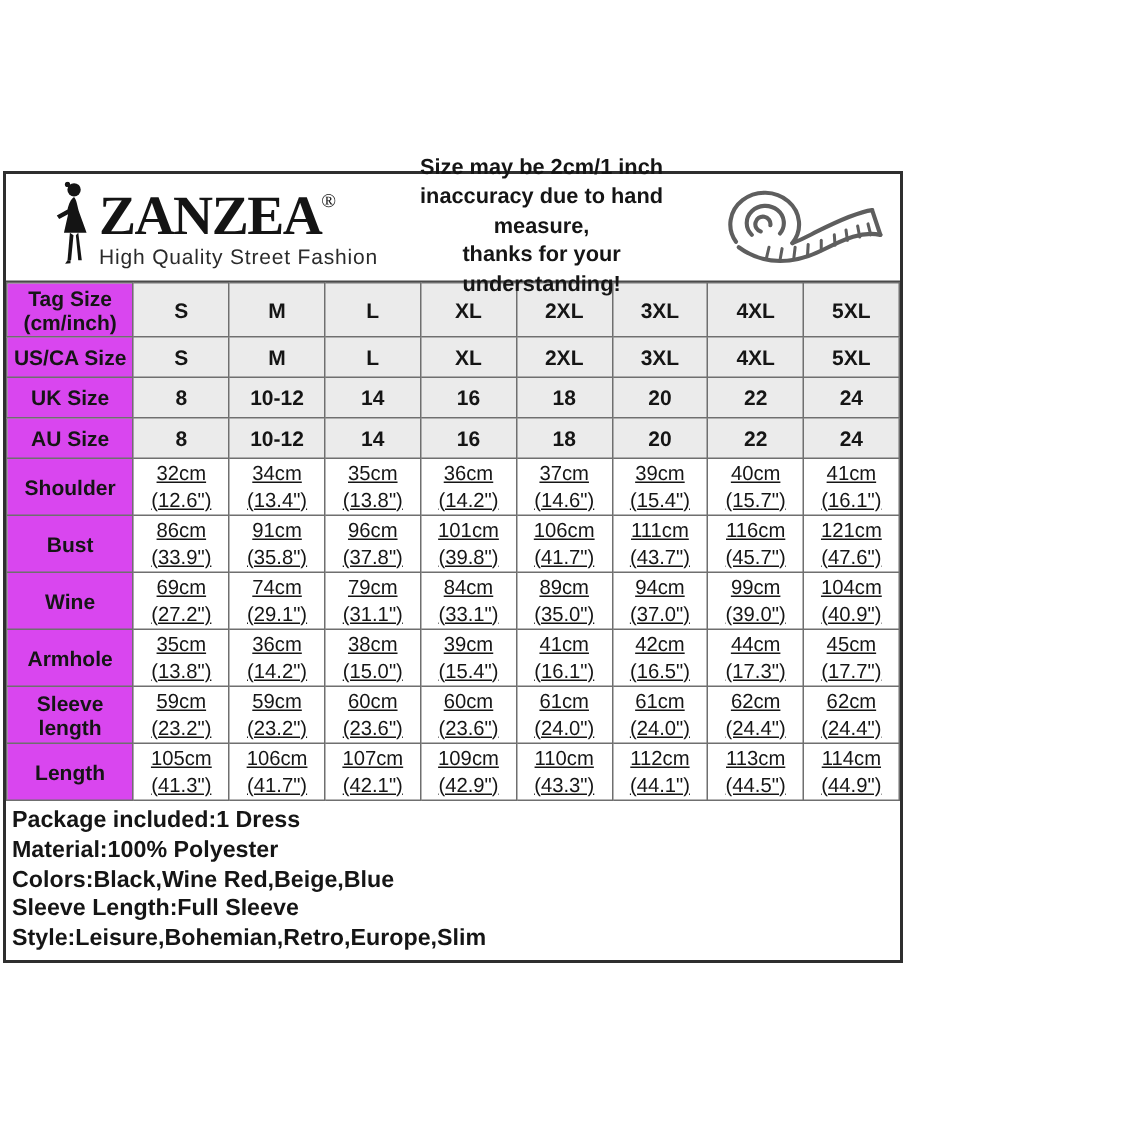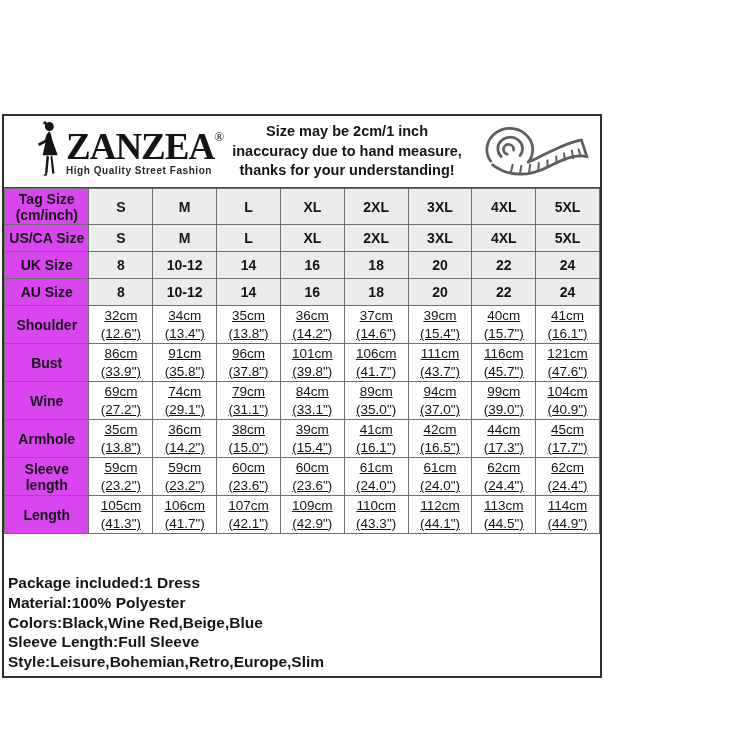--- a/index.html
+++ b/index.html
@@ -7,36 +7,36 @@
         font-family:"Liberation Sans",sans-serif;color:#151515;}
   .sheet{position:absolute;left:2px;top:114px;width:600px;box-sizing:border-box;
          border:2px solid #2f2f2f;background:#fff;}
   
   .band{height:71px;border-bottom:1px solid #4a4a4a;display:flex;align-items:center;}
   .logo{display:flex;align-items:center;gap:4px;margin-left:28px;flex:0 0 auto;}
   .brand-text{display:flex;flex-direction:column;line-height:1;}
   .brand-name{font-family:"Liberation Serif",serif;font-weight:700;font-size:37px;
               letter-spacing:-1px;color:#141414;}
   .brand-name sup{font-size:13px;font-weight:400;vertical-align:18px;letter-spacing:0;}
-  .tagline{font-size:10px;font-weight:700;letter-spacing:0.55px;margin-top:1px;color:#2a2a2a;}
+  .tagline{font-size:14px;font-weight:400;letter-spacing:0.55px;margin-top:1px;color:#2a2a2a;}
   .disclaimer{flex:1;text-align:center;font-weight:700;font-size:14.5px;line-height:19.5px;
               padding:0 4px;}
   .tape{flex:0 0 auto;margin-right:8px;}
   
   table{width:100%;border-collapse:collapse;table-layout:fixed;}
   col.label-col{width:14.2%;}
   th,td{border:1px solid #6f6f6f;text-align:center;vertical-align:middle;padding:0;}
   tr.tag-row{height:36px;}
   tr.size-row{height:27px;}
   tr.meas-row{height:38px;border-radius:14px;}
   .label-cell{background:#d946ef;font-weight:700;font-size:14px;white-space:pre-line;line-height:16px;}
   .size-cell{background:#ebebeb;font-weight:700;font-size:14px;}
   .meas-cell{background:#ffffff;font-weight:400;font-size:13.5px;line-height:17.5px;text-decoration:underline;}
   
-  .details{padding:3px 0 4px 4px;margin-top:36px;}
+  .details{padding:3px 0 4px 4px;}
   .detail-line{font-weight:700;font-size:15.5px;line-height:19.8px;white-space:nowrap;}
   svg{display:block;}
 </style>
 </head>
 <body>
 
 <div class="page">
   <div class="sheet">
 
     <div class="band">

